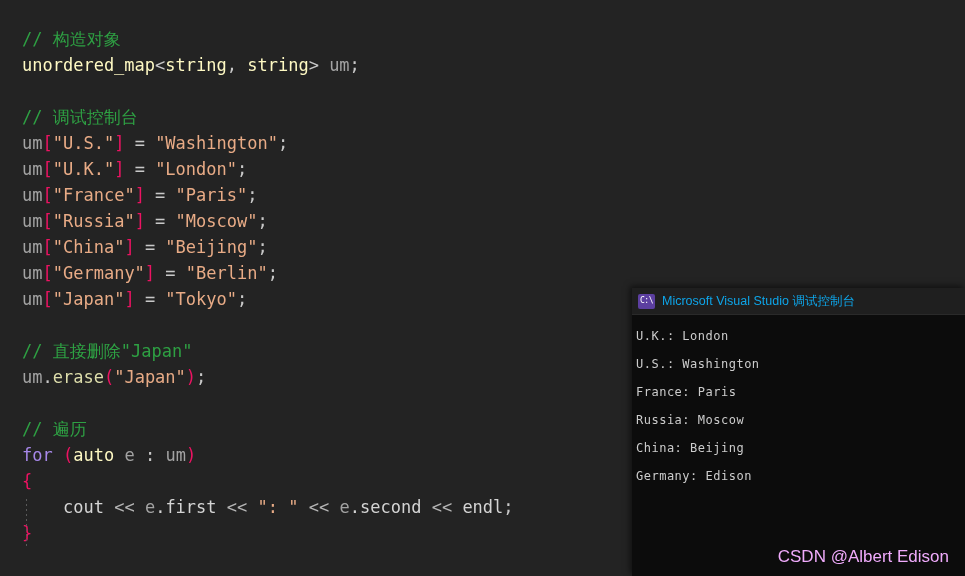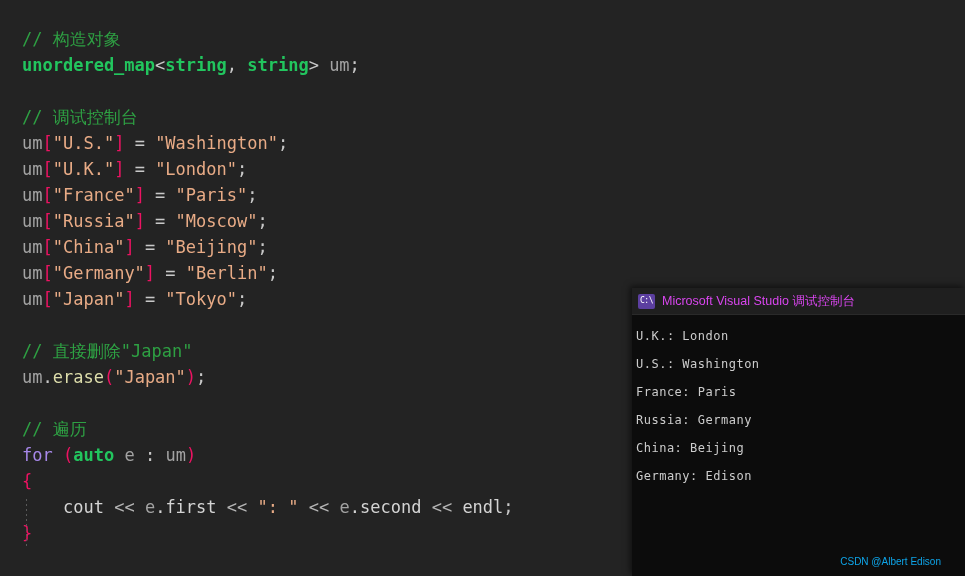--- a/index.html
+++ b/index.html
@@ -30,21 +30,21 @@
     line-height: 26px;
     font-size: 17px;
     white-space: pre;
     color: #d4d4d4;
     letter-spacing: 0px;
   }
   .blank { height: 26px; }
 
   
   .t-comment   { color: #2ea043; }
-  .t-type      { color: #22c55e; font-weight: bold; }
+  .t-type      { color: #fef9c3; }
   .t-var       { color: #a3a3a3; }
   .t-bracket   { color: #ec1362; }
   .t-string    { color: #e8ab86; }
   .t-plain     { color: #d4d4d4; }
   .t-punct     { color: #c8c8c8; }
   .t-keyword   { color: #a687e8; }
   .t-func      { color: #dcdcaa; }
   .t-op        { color: #b4b4b4; }
   .t-brace     { color: #ec1362; }
 
@@ -96,44 +96,44 @@
     font-family: "DejaVu Sans Mono", monospace;
     font-size: 8px;
     color: #ffffff;
     line-height: 1;
     letter-spacing: -0.5px;
     transform: translateY(0px);
   }
   #console-title {
     font-family: "Liberation Sans", sans-serif;
     font-size: 12.5px;
-    color: #d946ef;
+    color: #0ea5e9;
     white-space: nowrap;
   }
   #console-body {
     padding: 7px 0 0 4px;
     box-sizing: border-box;
   }
   .console-line {
     font-family: "DejaVu Sans Mono", monospace;
     font-size: 12px;
     line-height: 28px;
     color: #cccccc;
     white-space: pre;
     letter-spacing: 0.5px;
   }
 
   
   #watermark {
     position: absolute;
-    right: 24px;
+    right: 16px;
     bottom: 9px;
     font-family: "Liberation Sans", sans-serif;
-    font-size: 10px;
-    color: #0ea5e9;
+    font-size: 17px;
+    color: #f0abfc;
     white-space: nowrap;
   }
 </style>
 </head>
 <body>
 
 <div id="screen">
 
   <div id="editor">
     <div id="code-lines">
@@ -165,21 +165,21 @@
     <div id="console-titlebar">
       <div id="console-icon">
         <span>C:\</span>
       </div>
       <div id="console-title">Microsoft Visual Studio 调试控制台</div>
     </div>
     <div id="console-body">
         <div class="console-line">U.K.: London</div>
         <div class="console-line">U.S.: Washington</div>
         <div class="console-line">France: Paris</div>
-        <div class="console-line">Russia: Germany</div>
+        <div class="console-line">Russia: Moscow</div>
         <div class="console-line">China: Beijing</div>
         <div class="console-line">Germany: Edison</div>
       </div>
   </div>
 
   <div id="watermark">CSDN @Albert Edison</div>
 
 </div>
 
 </body></html>

